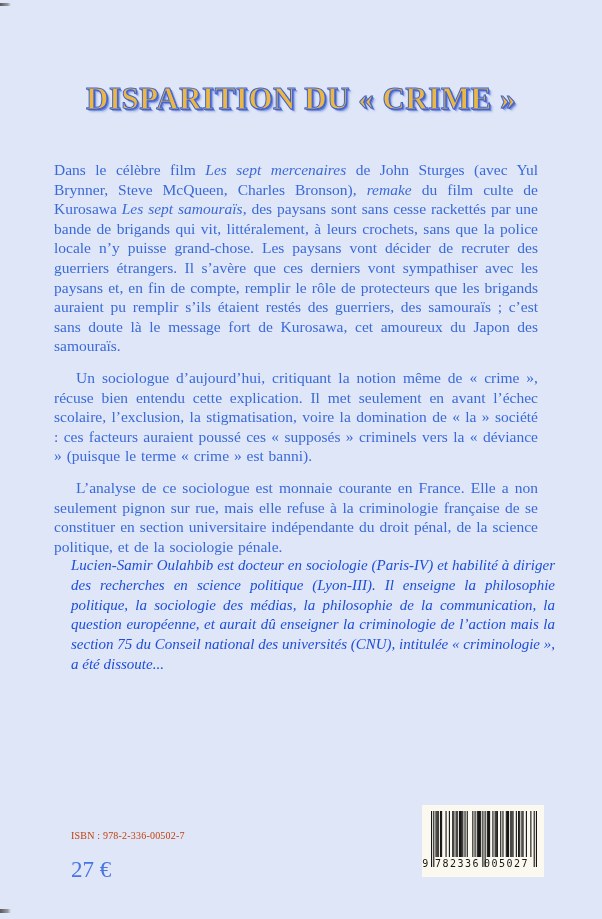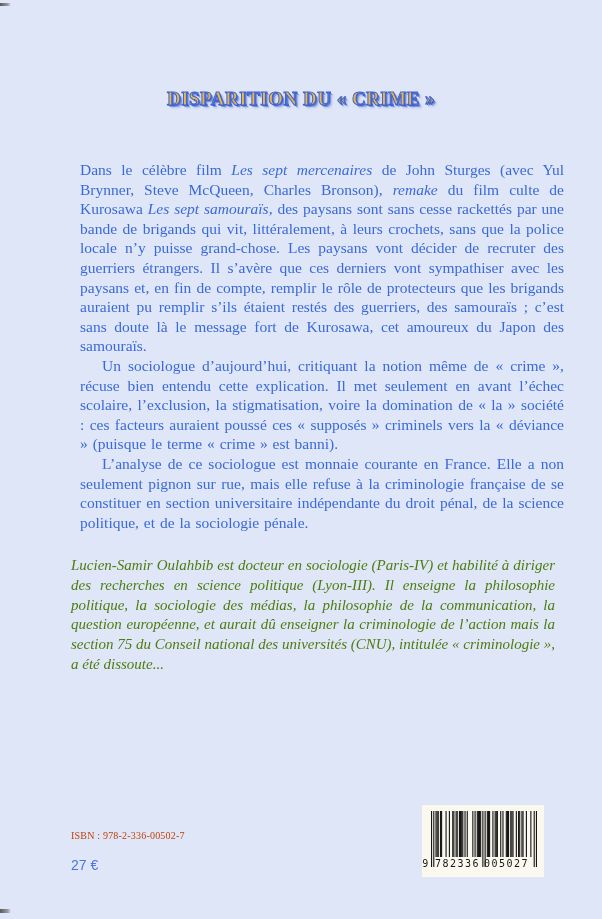--- a/index.html
+++ b/index.html
@@ -13,50 +13,50 @@
   .corner-mark{
     position:absolute;left:0;height:3px;width:11px;
     background:linear-gradient(to right,#5a5a5a,#9a9aa4 70%,rgba(154,154,164,0));
   }
   .corner-mark.top{top:3px;}
   .corner-mark.bottom{top:909px;height:4px;}
   .title{
     position:absolute;top:83px;left:0;width:602px;
     text-align:center;
     font-weight:bold;
-    font-size:19px;line-height:31px;
+    font-size:31px;line-height:31px;
     letter-spacing:.5px;
     color:#ecb843;
     -webkit-text-stroke:1px #4164d2;
     text-shadow:1px 1px 0 #4164d2, 2px 2px 0 rgba(65,100,210,.55), 3px 3px 2px rgba(65,100,210,.35);
   }
   .synopsis{
-    position:absolute;top:160px;left:80px;width:484px;
+    position:absolute;top:160px;left:54px;width:484px;
     color:#3a6ada;
     font-size:15.5px;line-height:19.6px;
     text-align:justify;
     word-spacing:1px;
   }
   .synopsis p{margin:0;}
-  .synopsis p.indent{text-indent:22px;}
+  .synopsis p.indent{text-indent:22px;margin-top:12px;}
   .author-bio{
     position:absolute;top:556px;left:71px;width:484px;
-    color:#4d7c0f;
+    color:#1d4ed8;
     font-style:italic;
     font-size:15px;line-height:19.8px;
     text-align:justify;
   }
   .isbn-line{
     position:absolute;left:71px;top:830px;
     color:#c2410c;font-size:10px;letter-spacing:.2px;
   }
   .price-line{
     position:absolute;left:71px;top:857px;
-    color:#4a75e2;font-size:14px;
-    font-family:Liberation Sans, sans-serif;
+    color:#4a75e2;font-size:23px;
+    font-family:Liberation Serif, serif;
     text-align:center;
   }
   .barcode-box{
     position:absolute;left:422px;top:805px;
     width:122px;height:72px;
     background:#fbf9ef;
   }
   .barcode-box svg{position:absolute;left:9px;top:6px;}
   .barcode-digits span{
     position:absolute;top:53px;

